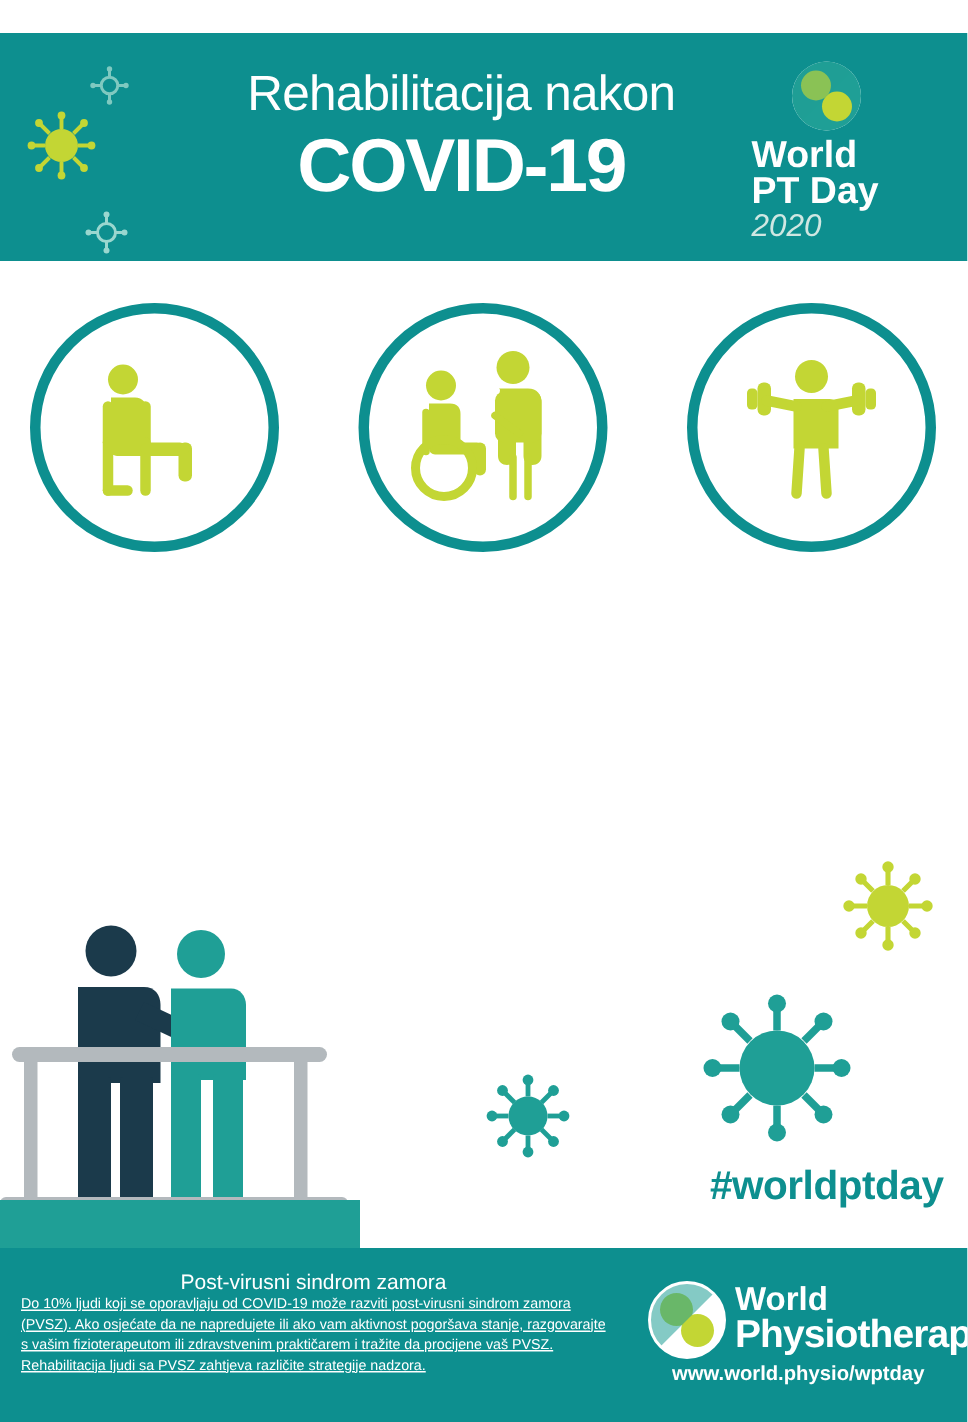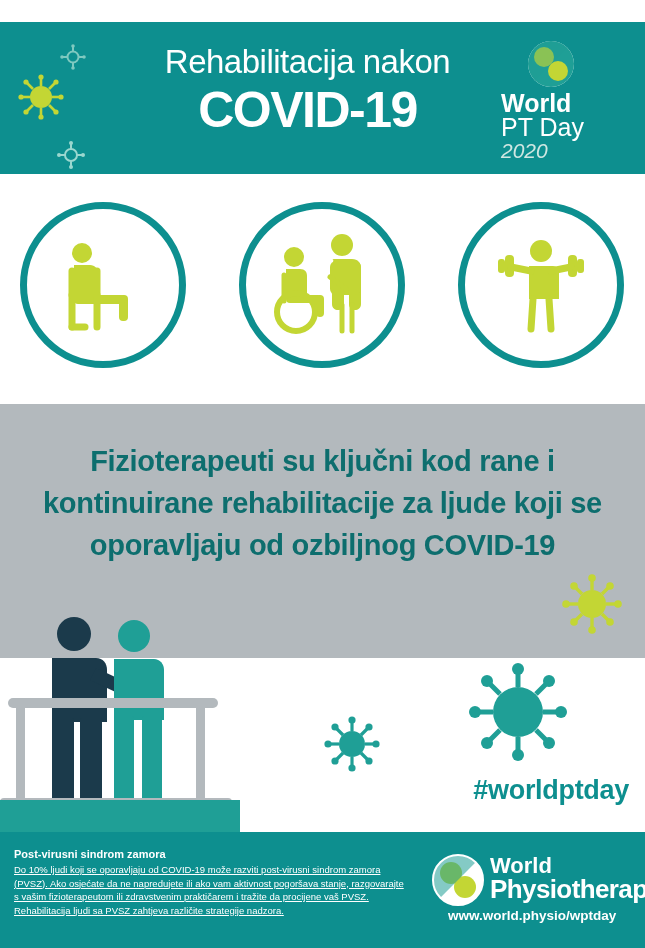--- a/index.html
+++ b/index.html
@@ -84,21 +84,21 @@
     letter-spacing: 0px;
     line-height: 26px;
   }
   .wptd-l2 {
     position: absolute;
     left: 0;
     top: 74px;
     width: 118px;
     text-align: left;
     font-size: 25px;
-    font-weight: normal;
+    font-weight: bold;
     line-height: 26px;
   }
   .wptd-l3 {
     position: absolute;
     left: 0;
     top: 100px;
     width: 118px;
     text-align: left;
     font-size: 21px;
     font-weight: normal;
@@ -171,24 +171,25 @@
     background: #0d8f8f;
   }
   .footer-note {
     position: absolute;
     left: 14px;
     top: 16px;
     width: 390px;
     color: #ffffff;
   }
   .footer-note-title {
-    font-size: 11px;
-    font-weight: bold;
+    font-size: 14px;
+    font-weight: normal;
     line-height: 13px;
     margin-bottom: 2px;
+    text-align: center;
   }
   .footer-note-body {
     font-size: 9.5px;
     line-height: 13.5px;
     text-decoration: underline;
   }
   .footer-brand {
     position: absolute;
     left: 432px;
     top: 18px;
@@ -372,23 +373,20 @@
         <g fill="none" stroke="#c3d634" stroke-width="7" stroke-linecap="round">
           <line x1="66" y1="62" x2="46" y2="58"></line>
           <line x1="86" y1="62" x2="106" y2="58"></line>
           <line x1="68" y1="90" x2="66" y2="120"></line>
           <line x1="84" y1="90" x2="86" y2="120"></line>
         </g>
       </svg>
     </div>
   </div>
 
-  <div class="statement">
-    <div class="statement-text">Fizioterapeuti su ključni kod rane i kontinuirane rehabilitacije za ljude koji se oporavljaju od ozbiljnog COVID-19</div>
-  </div>
 
   <svg class="decor" style="left:0px; top:602px;" width="250" height="230" viewBox="0 0 250 230">
 
     <g fill="#1b3a4b">
       <circle cx="74" cy="32" r="17"></circle>
       <path d="M52 56h44c7 0 11 5 11 12v52H52z"></path>
       <rect x="52" y="116" width="22" height="86" rx="2"></rect>
       <rect x="80" y="116" width="22" height="86" rx="2"></rect>
       <path d="M96 66l34 16-6 12-34-16z"></path>
     </g>

